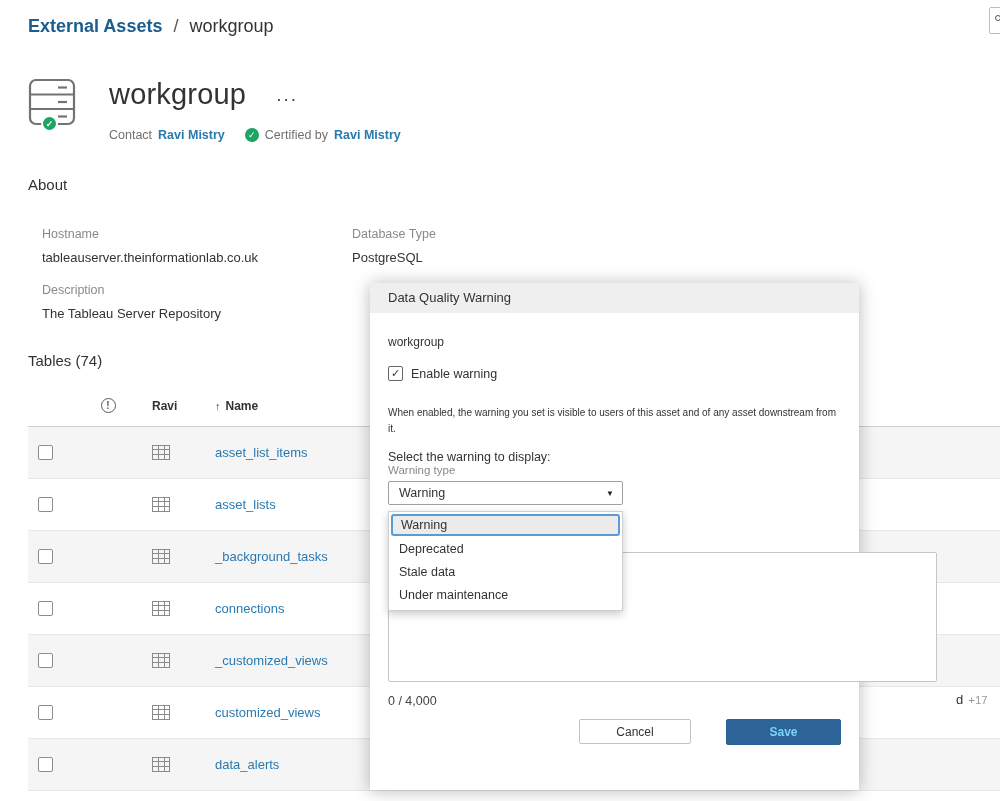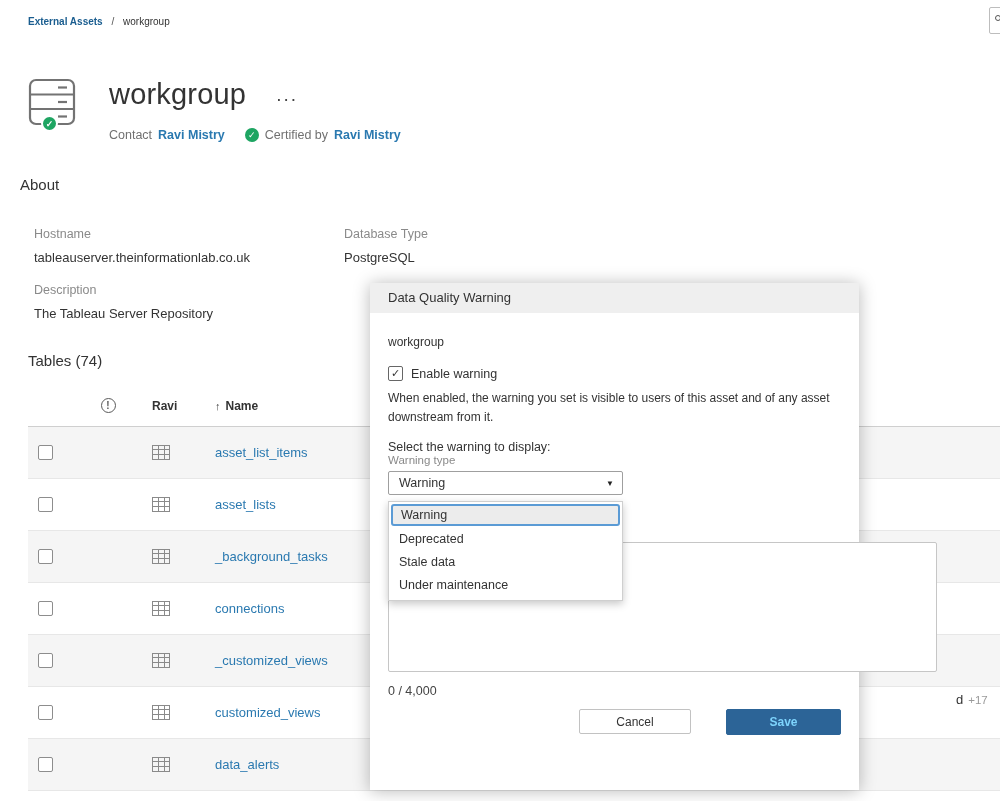--- a/index.html
+++ b/index.html
@@ -21,21 +21,21 @@
     font-family:"Liberation Sans", sans-serif;
     color:var(--text);
     background:#ffffff;
     position:relative;
     overflow:hidden;
     font-size:13px;
   }
   a{text-decoration:none;color:var(--link);cursor:pointer;}
 
   
-  .breadcrumb{position:absolute;left:28px;top:16px;font-size:10px;}
+  .breadcrumb{position:absolute;left:28px;top:16px;font-size:18px;}
   .breadcrumb a{font-weight:bold;color:var(--breadcrumb-blue);}
   .breadcrumb .sep{color:#555;margin:0 6px;}
   .breadcrumb .current{color:#333;}
 
   
   .topright-partial{
     position:absolute;left:989px;top:7px;width:30px;height:27px;
     border:1px solid #bdbdbd;border-radius:2px;background:#fff;
   }
   .topright-partial .dot{position:absolute;left:5px;top:7px;width:6px;height:6px;border:1.5px solid #555;border-radius:50%;}
@@ -53,21 +53,21 @@
   .more-btn{margin-left:30px;font-size:19px;color:#444;letter-spacing:2px;cursor:pointer;line-height:10px;}
   .contact-row{margin-top:17px;font-size:12.5px;display:flex;align-items:center;gap:6px;}
   .contact-row .muted{color:#707070;}
   .contact-row a{font-weight:bold;}
   .cert-icon{
     width:14px;height:14px;border-radius:50%;background:var(--green);color:#fff;
     font-size:9px;display:inline-flex;align-items:center;justify-content:center;margin-left:14px;
   }
 
   
-  .about{position:absolute;left:20px;top:176px;width:640px;}
+  .about{position:absolute;left:28px;top:176px;width:640px;}
   .section-title{font-size:15px;font-weight:400;color:#333;}
   .about-grid{margin-top:34px;margin-left:14px;display:grid;grid-template-columns:310px auto;row-gap:18px;}
   .field-label{color:var(--muted);font-size:12.5px;margin-bottom:9px;}
   .field-value{color:#333;font-size:13px;}
 
   
   .tables{position:absolute;left:28px;top:352px;width:972px;}
   .tbl-head{display:flex;align-items:center;height:42px;margin-top:16px;border-bottom:1px solid #cfcfcf;font-size:12px;}
   .cell-check{width:44px;padding-left:10px;display:flex;align-items:center;}
   .cell-info{width:72px;display:flex;justify-content:center;align-items:center;}
@@ -96,21 +96,21 @@
     height:30px;line-height:30px;background:var(--modal-header-bg);
     padding:0 18px;font-size:13px;color:#333;
   }
   .modal-body{padding:13px 18px 0;}
   .asset-name{font-size:12px;margin-top:9px;}
   .enable-row{display:flex;align-items:center;gap:8px;margin-top:17px;font-size:12.5px;cursor:pointer;}
   .cb-checked{
     width:15px;height:15px;border:1px solid #666;border-radius:2px;background:#fff;
     display:flex;align-items:center;justify-content:center;font-size:11px;color:#333;
   }
-  .modal-desc{margin-top:8px;font-size:12px;line-height:1.55;color:#333;max-width:540px;}
+  .modal-desc{margin-top:24px;font-size:10px;line-height:1.55;color:#333;max-width:540px;}
   .modal-prompt{margin-top:14px;font-size:12.5px;}
   .dd-label{font-size:11.5px;color:var(--muted);}
   .select-wrap{position:relative;margin-top:5px;width:235px;}
   .select-box{
     height:24px;border:1px solid #9f9f9f;border-radius:2px;background:#fff;
     display:flex;align-items:center;padding:0 8px 0 10px;font-size:12.5px;cursor:pointer;
   }
   .select-box .caret{margin-left:auto;font-size:8px;color:#222;}
   .dd-menu{
     position:absolute;left:0;top:30px;width:235px;background:#fff;

